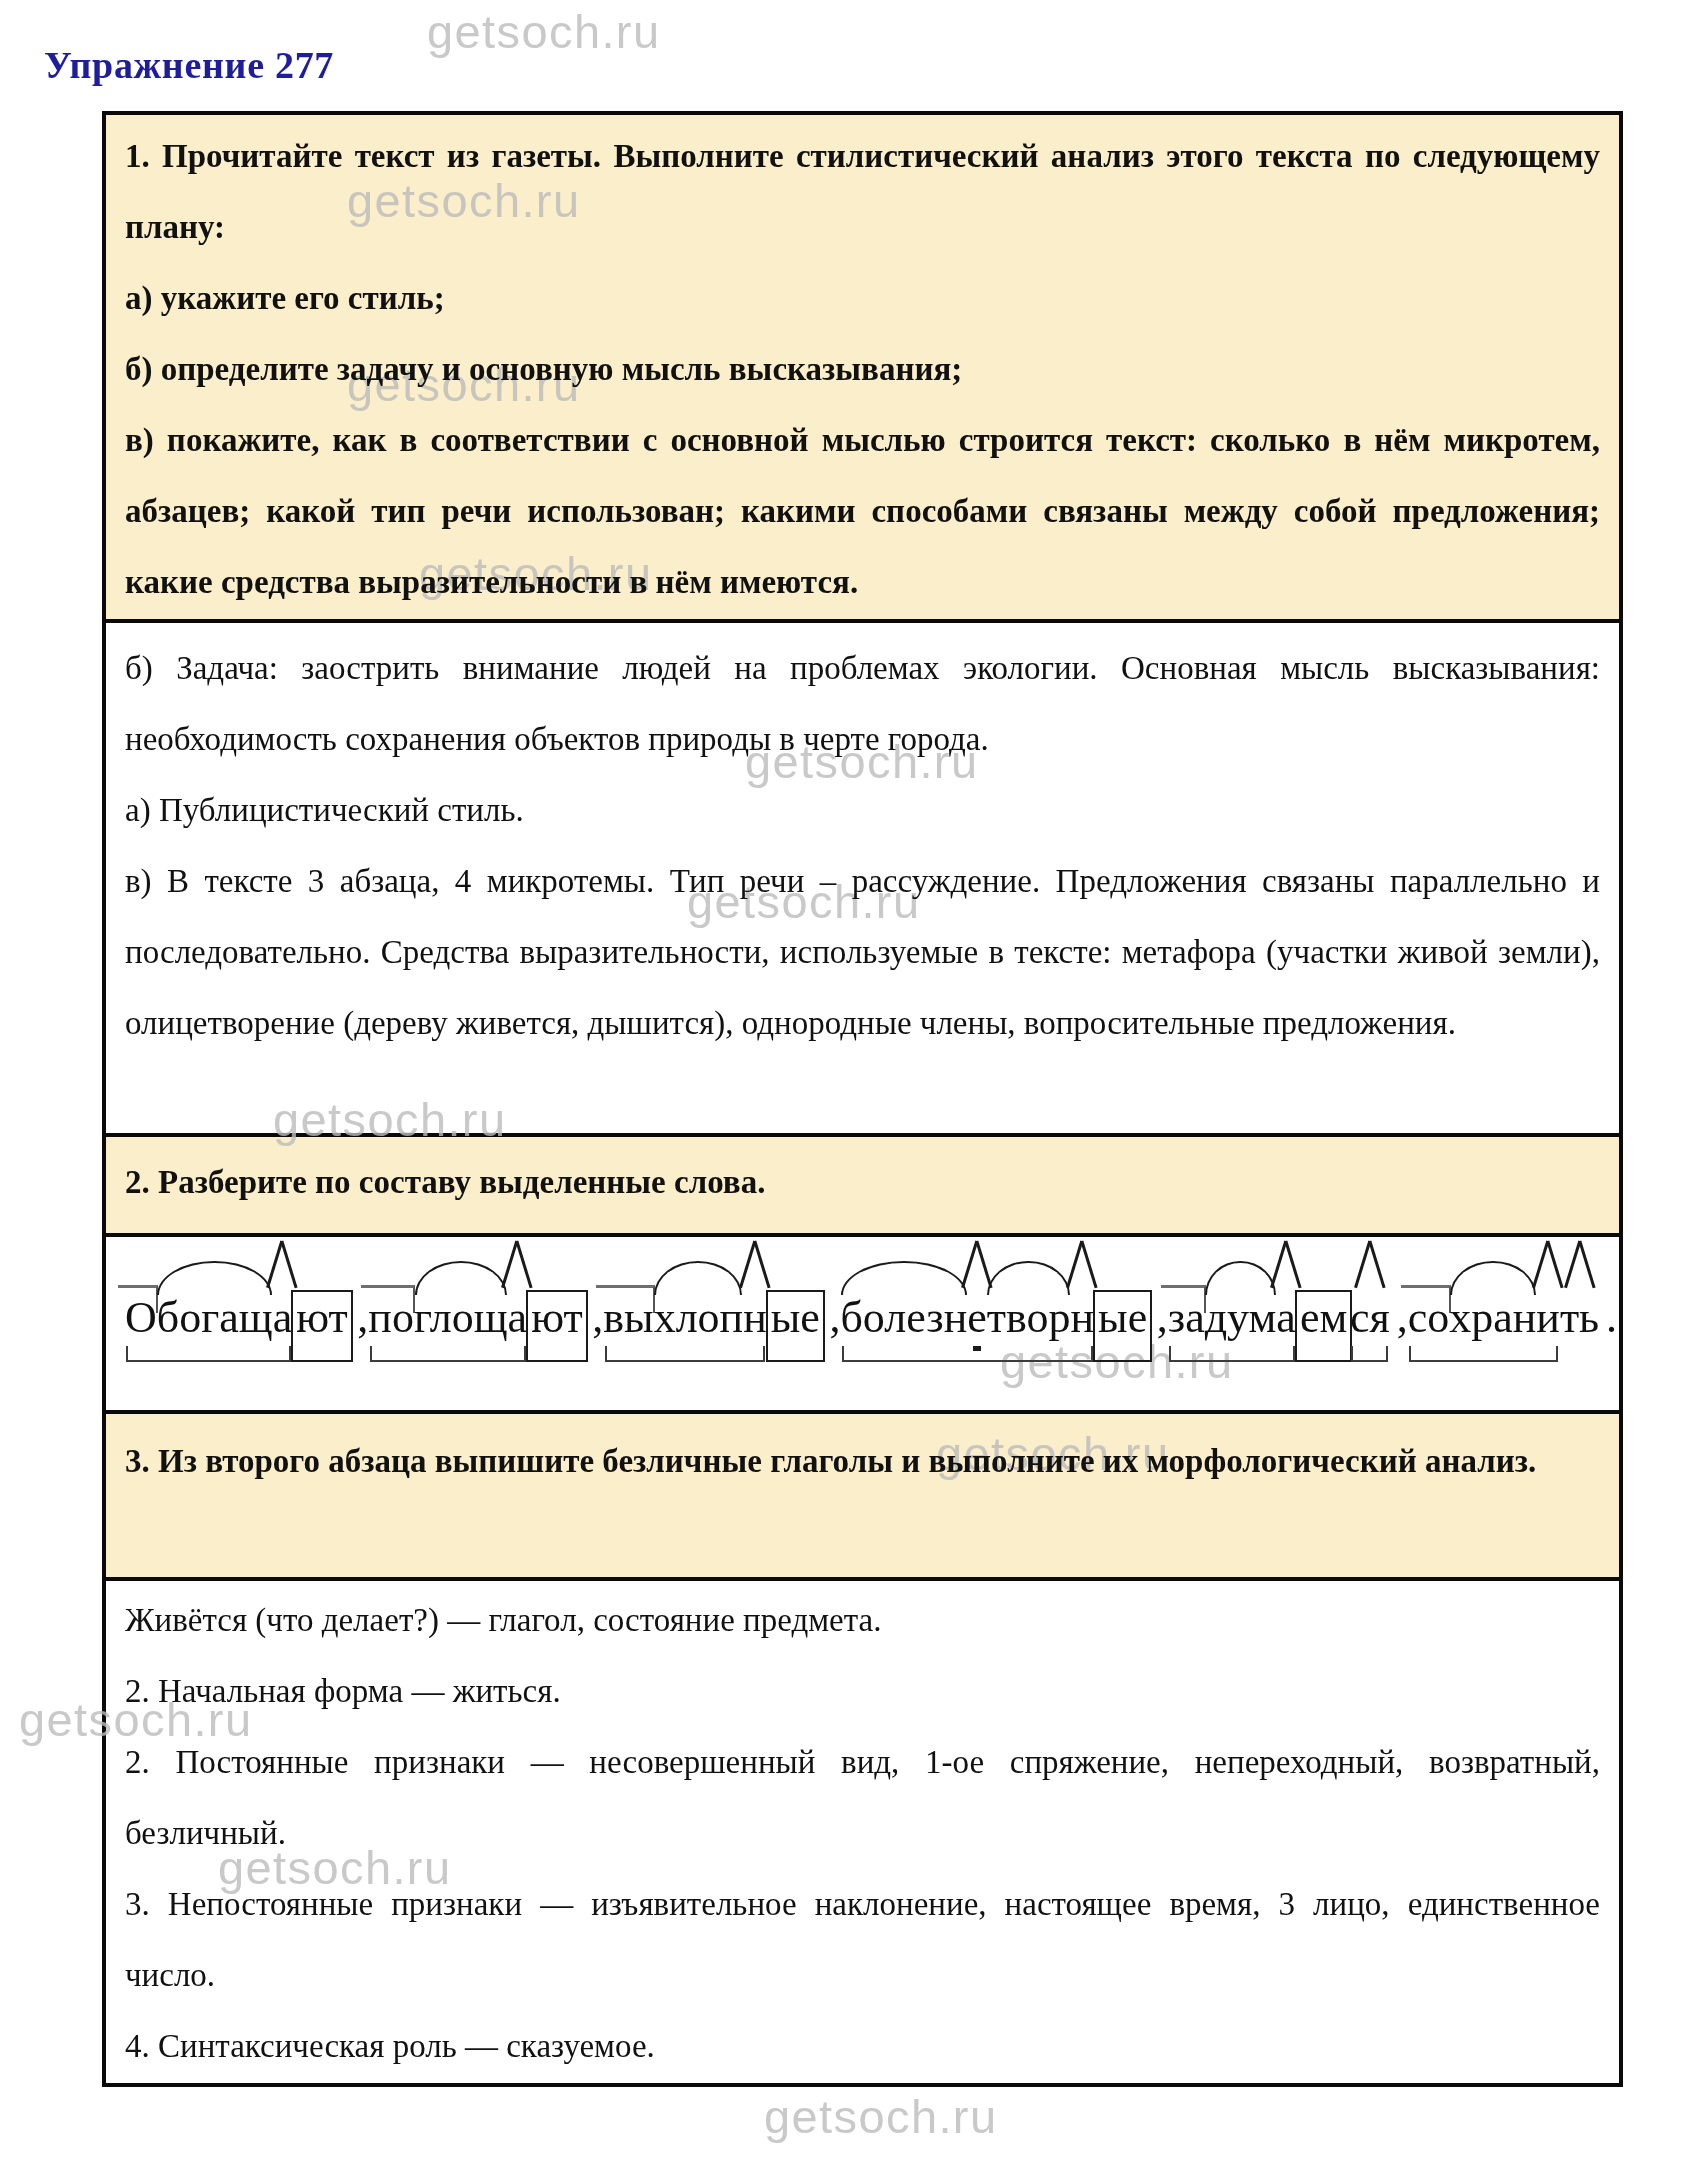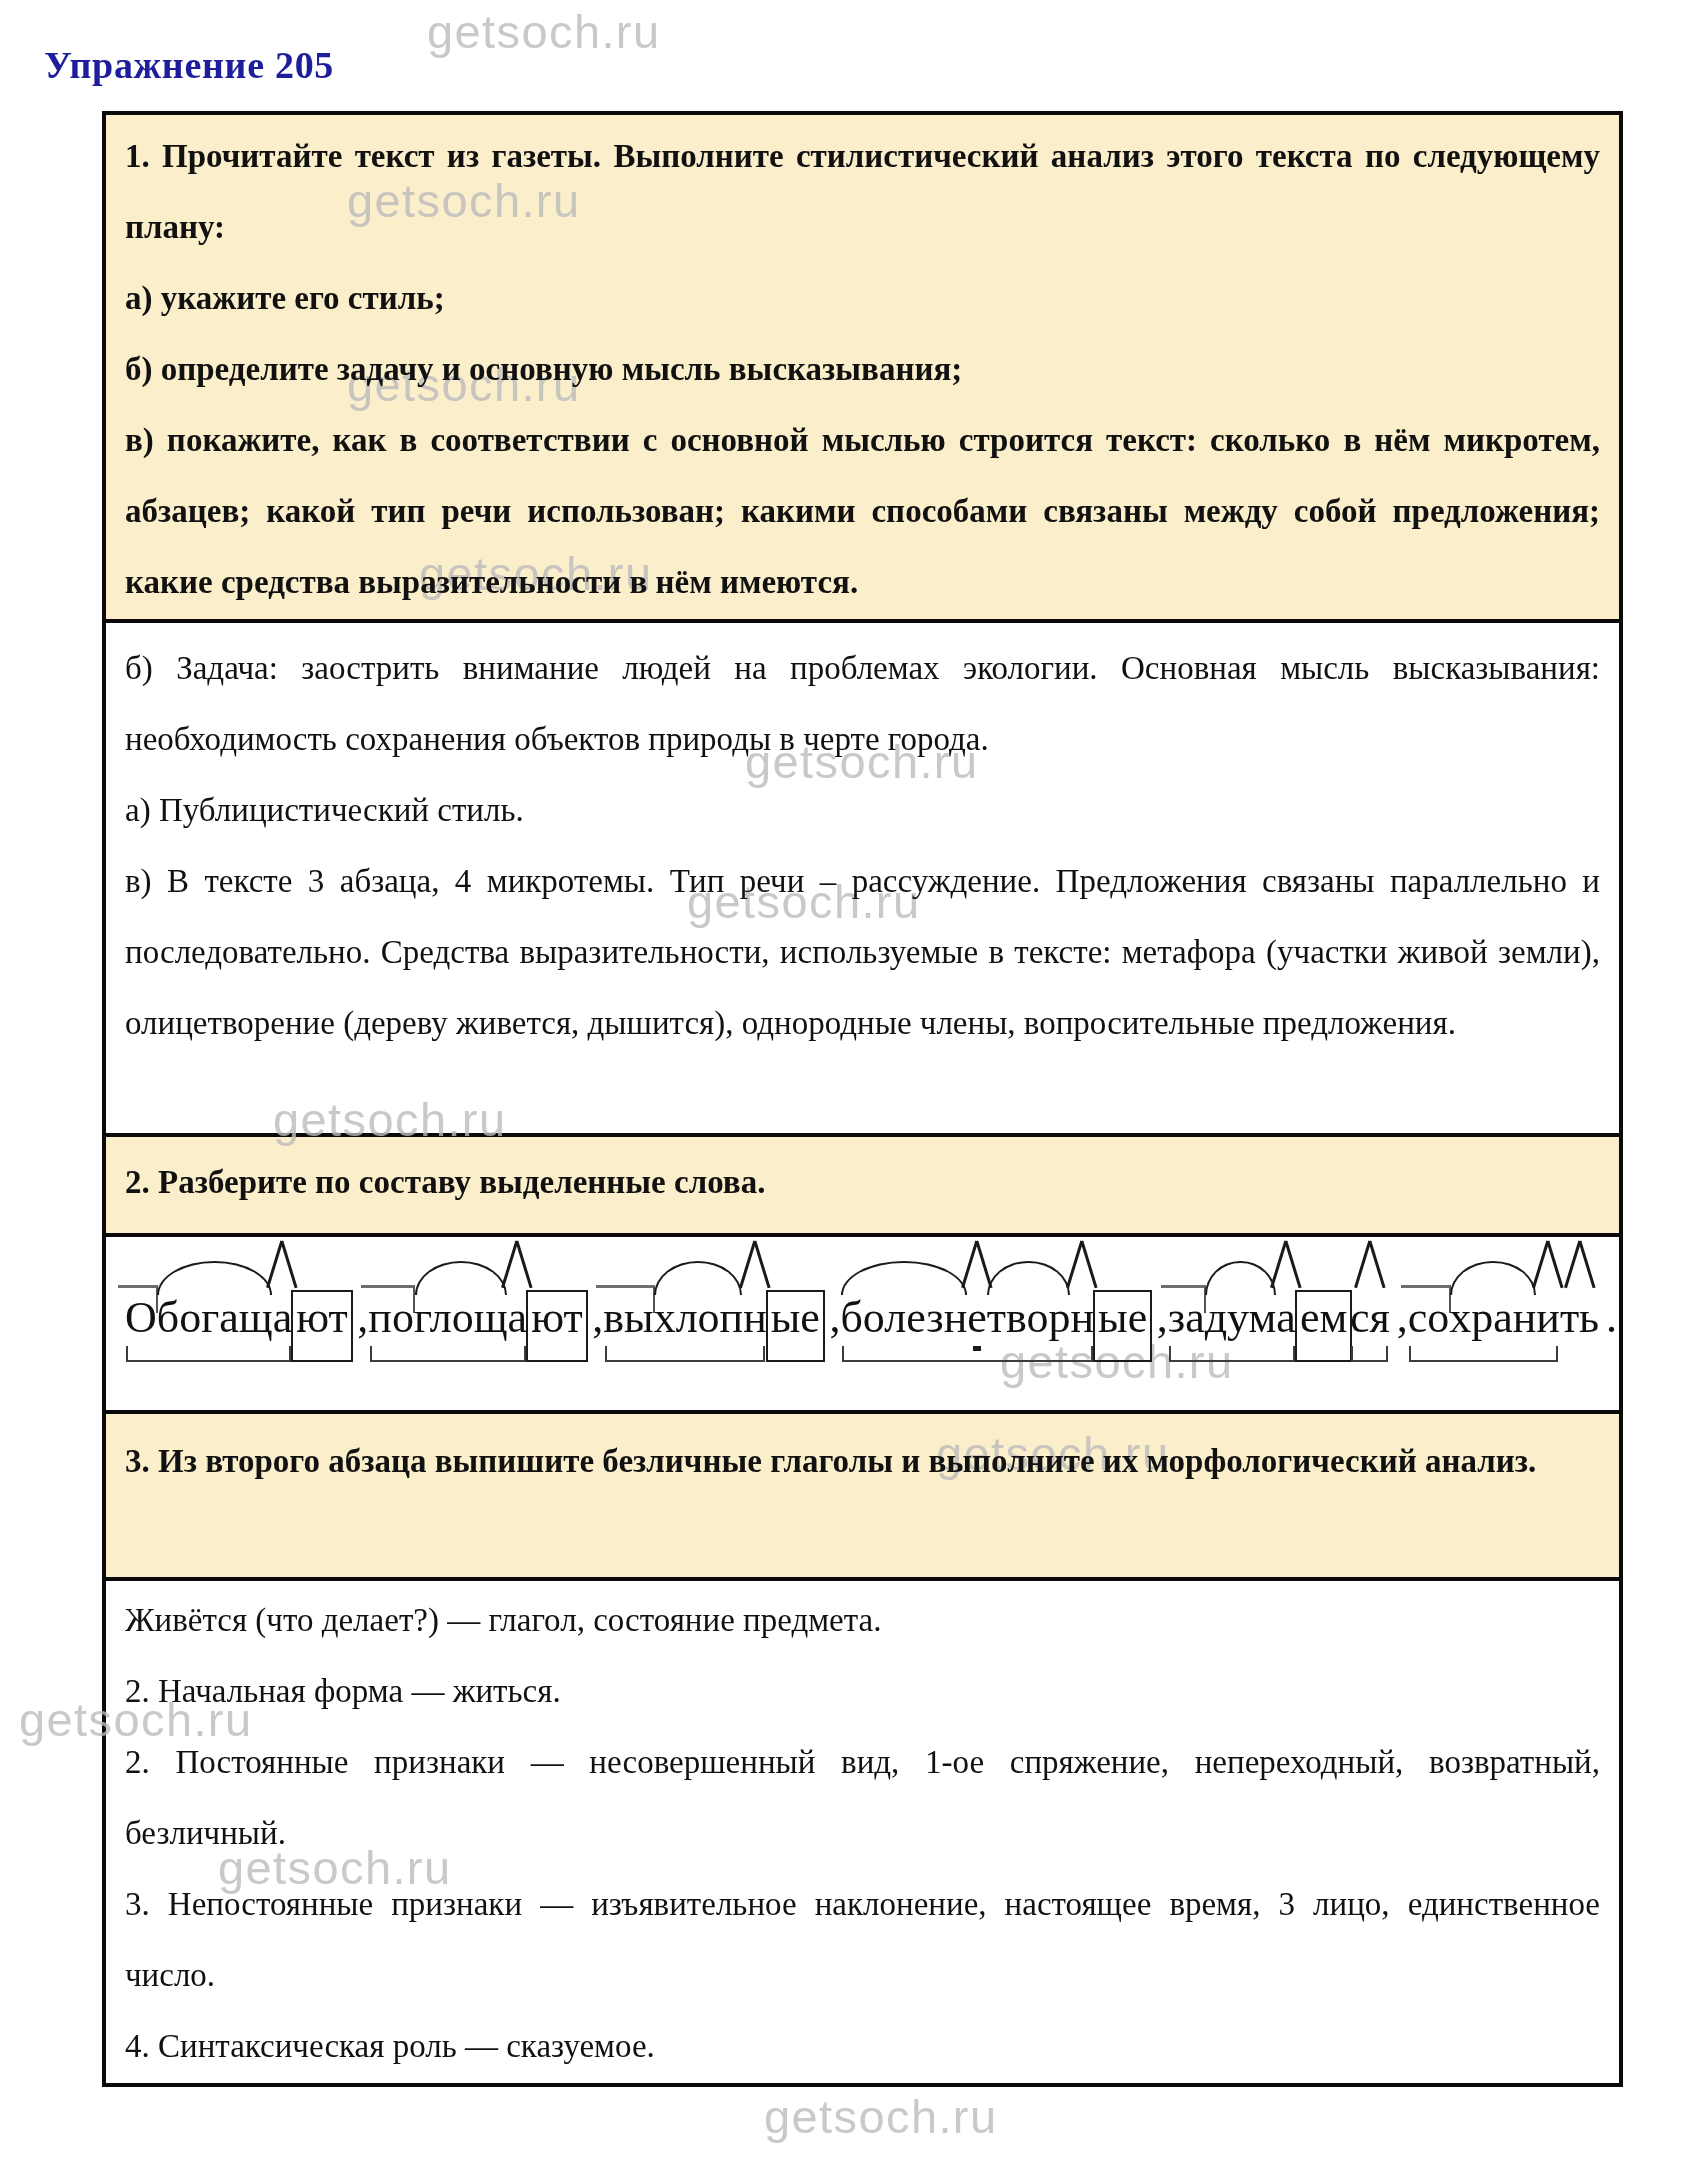--- a/index.html
+++ b/index.html
@@ -105,21 +105,21 @@
     background:#1a1a1a;
   }
   .mk-base {
     left:1.4px; right:1.4px; bottom:-20.6px; height:13.7px;
     border:2.7px solid #3c3c3c; border-top:none;
   }
 </style>
 </head>
 <body>
 
-<div class="page-title">Упражнение 205</div>
+<div class="page-title">Упражнение 277</div>
 
 <div class="sheet">
   <div class="row task" id="r1">
       <p>1. Прочитайте текст из газеты. Выполните стилистический анализ этого текста по следующему плану:</p>
       <p>а) укажите его стиль;</p>
       <p>б) определите задачу и основную мысль высказывания;</p>
       <p>в) покажите, как в соответствии с основной мыслью строится текст: сколько в нём микротем, абзацев; какой тип речи использован; какими способами связаны между собой предложения; какие средства выразительности в нём имеются.</p>
     </div>
   <div class="row answer" id="r2">
       <p>б) Задача: заострить внимание людей на проблемах экологии. Основная мысль высказывания: необходимость сохранения объектов природы в черте города.</p>

